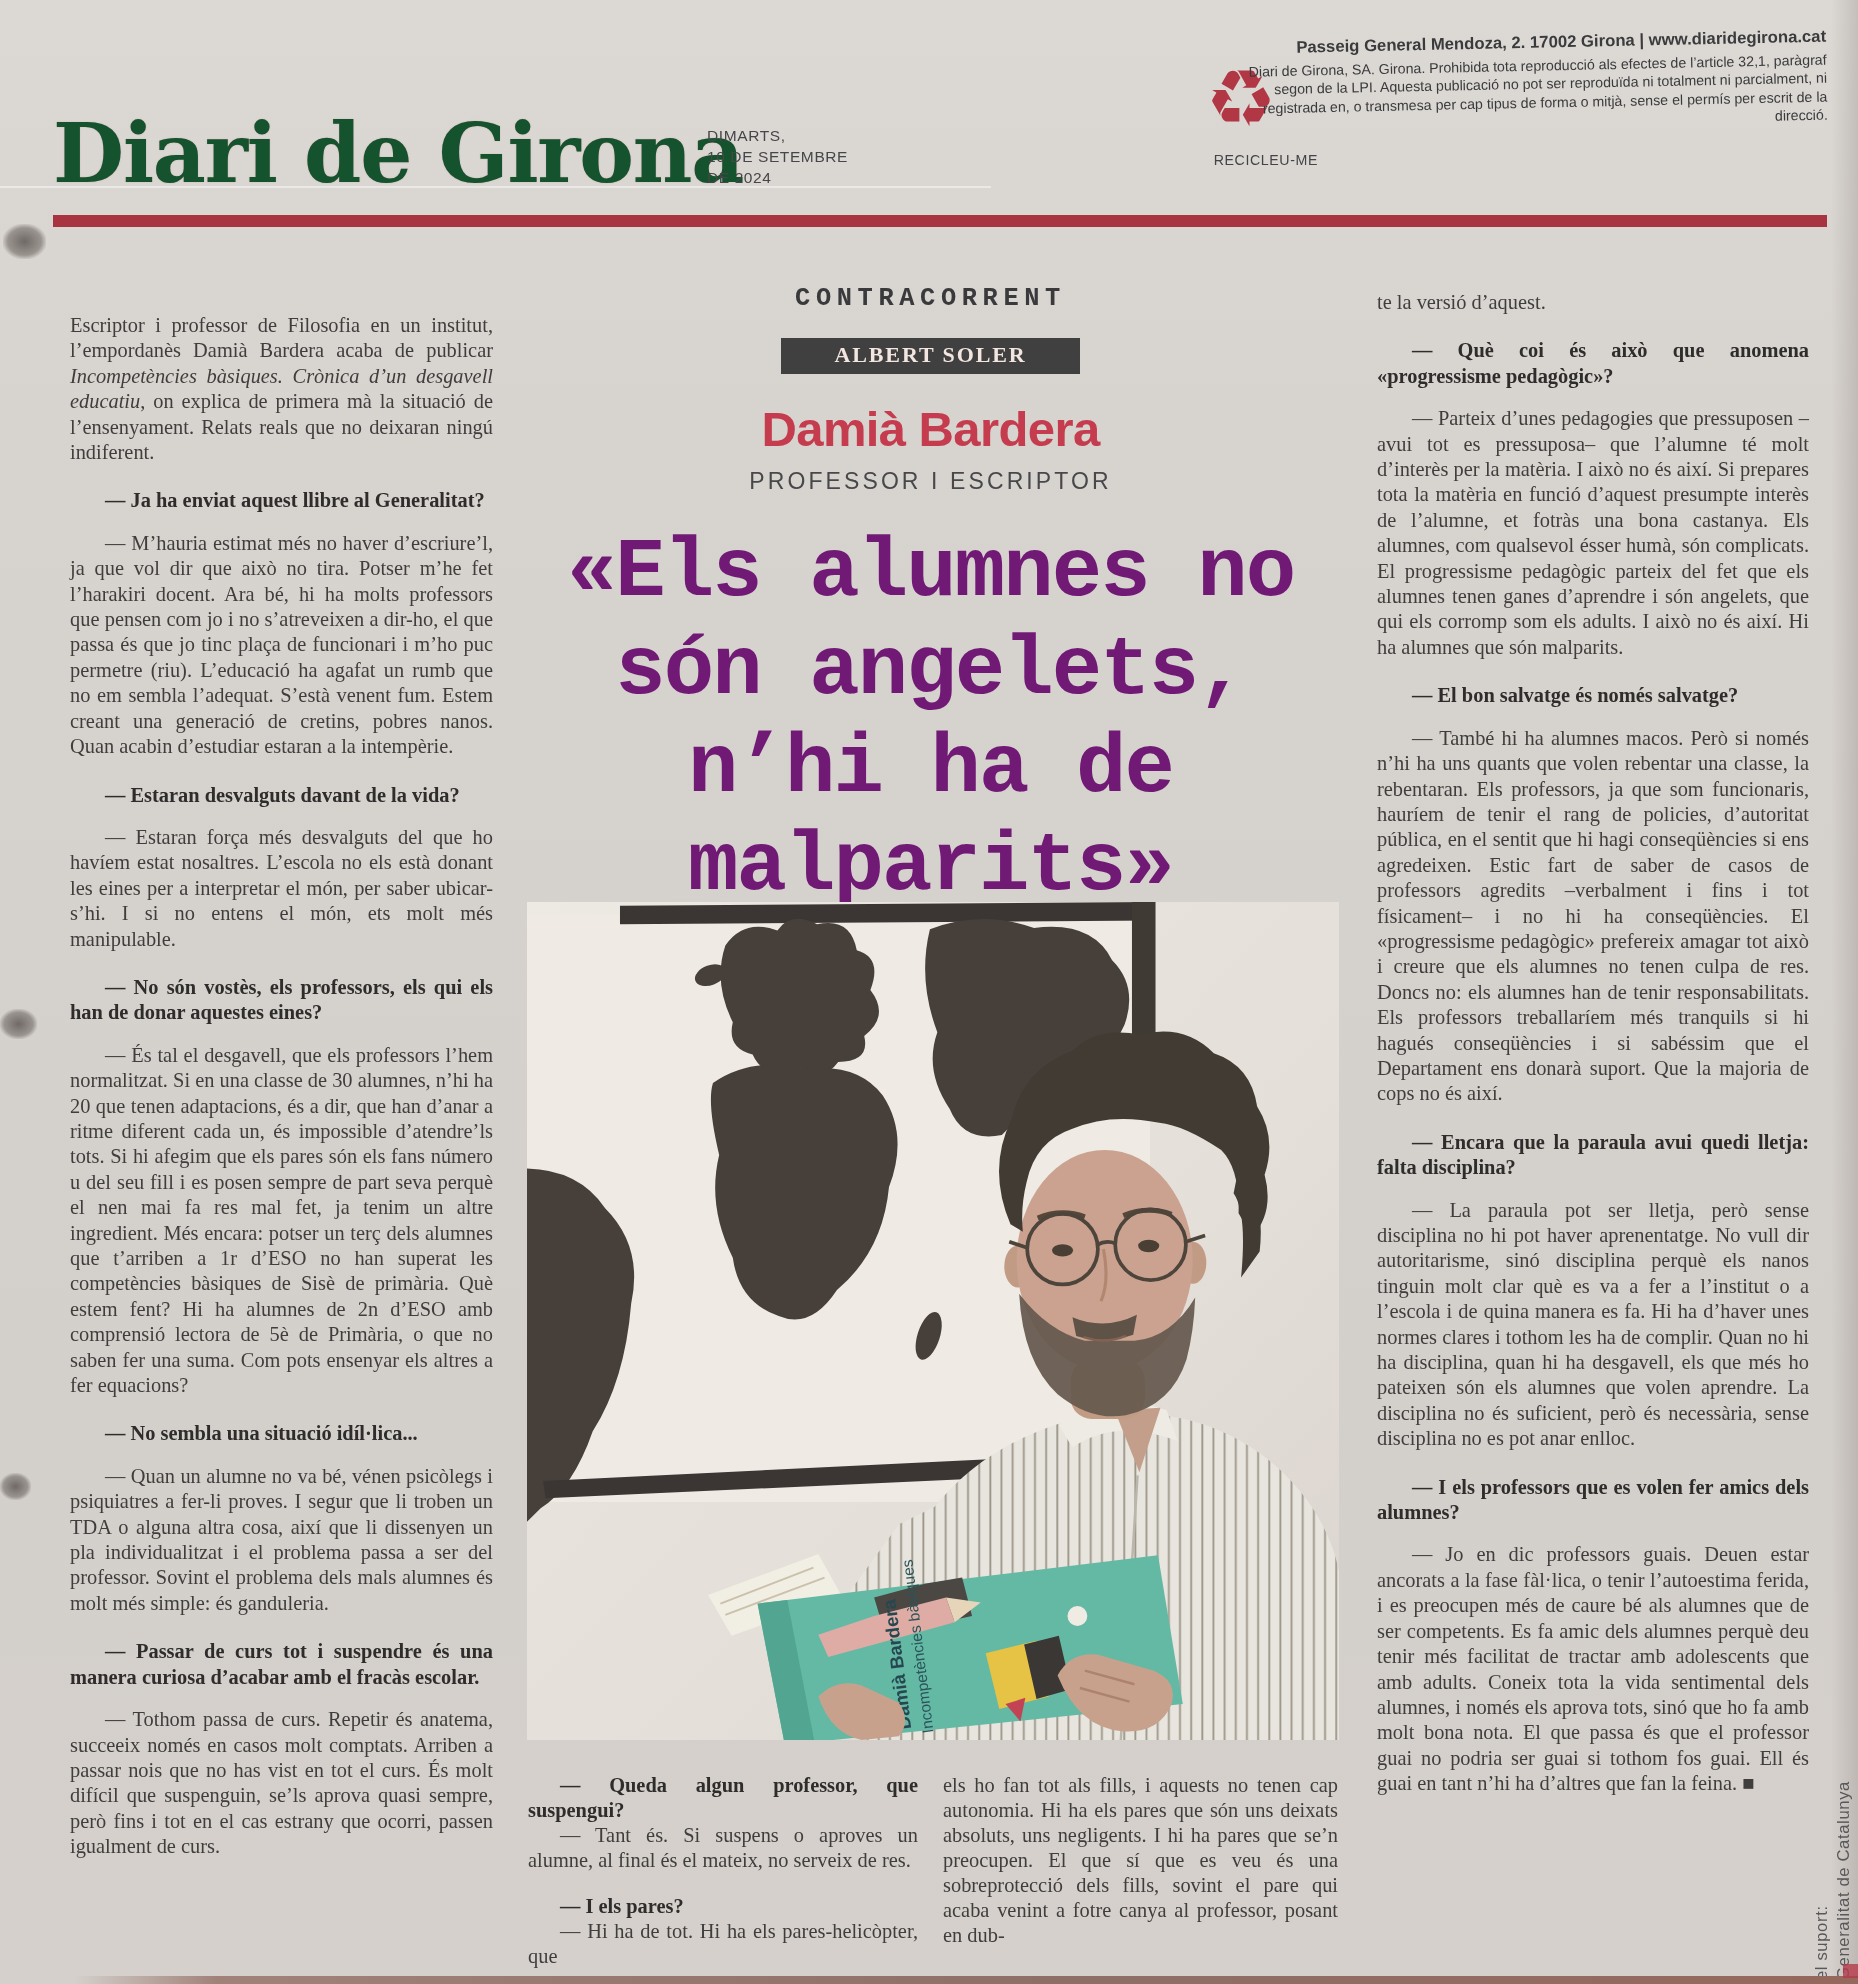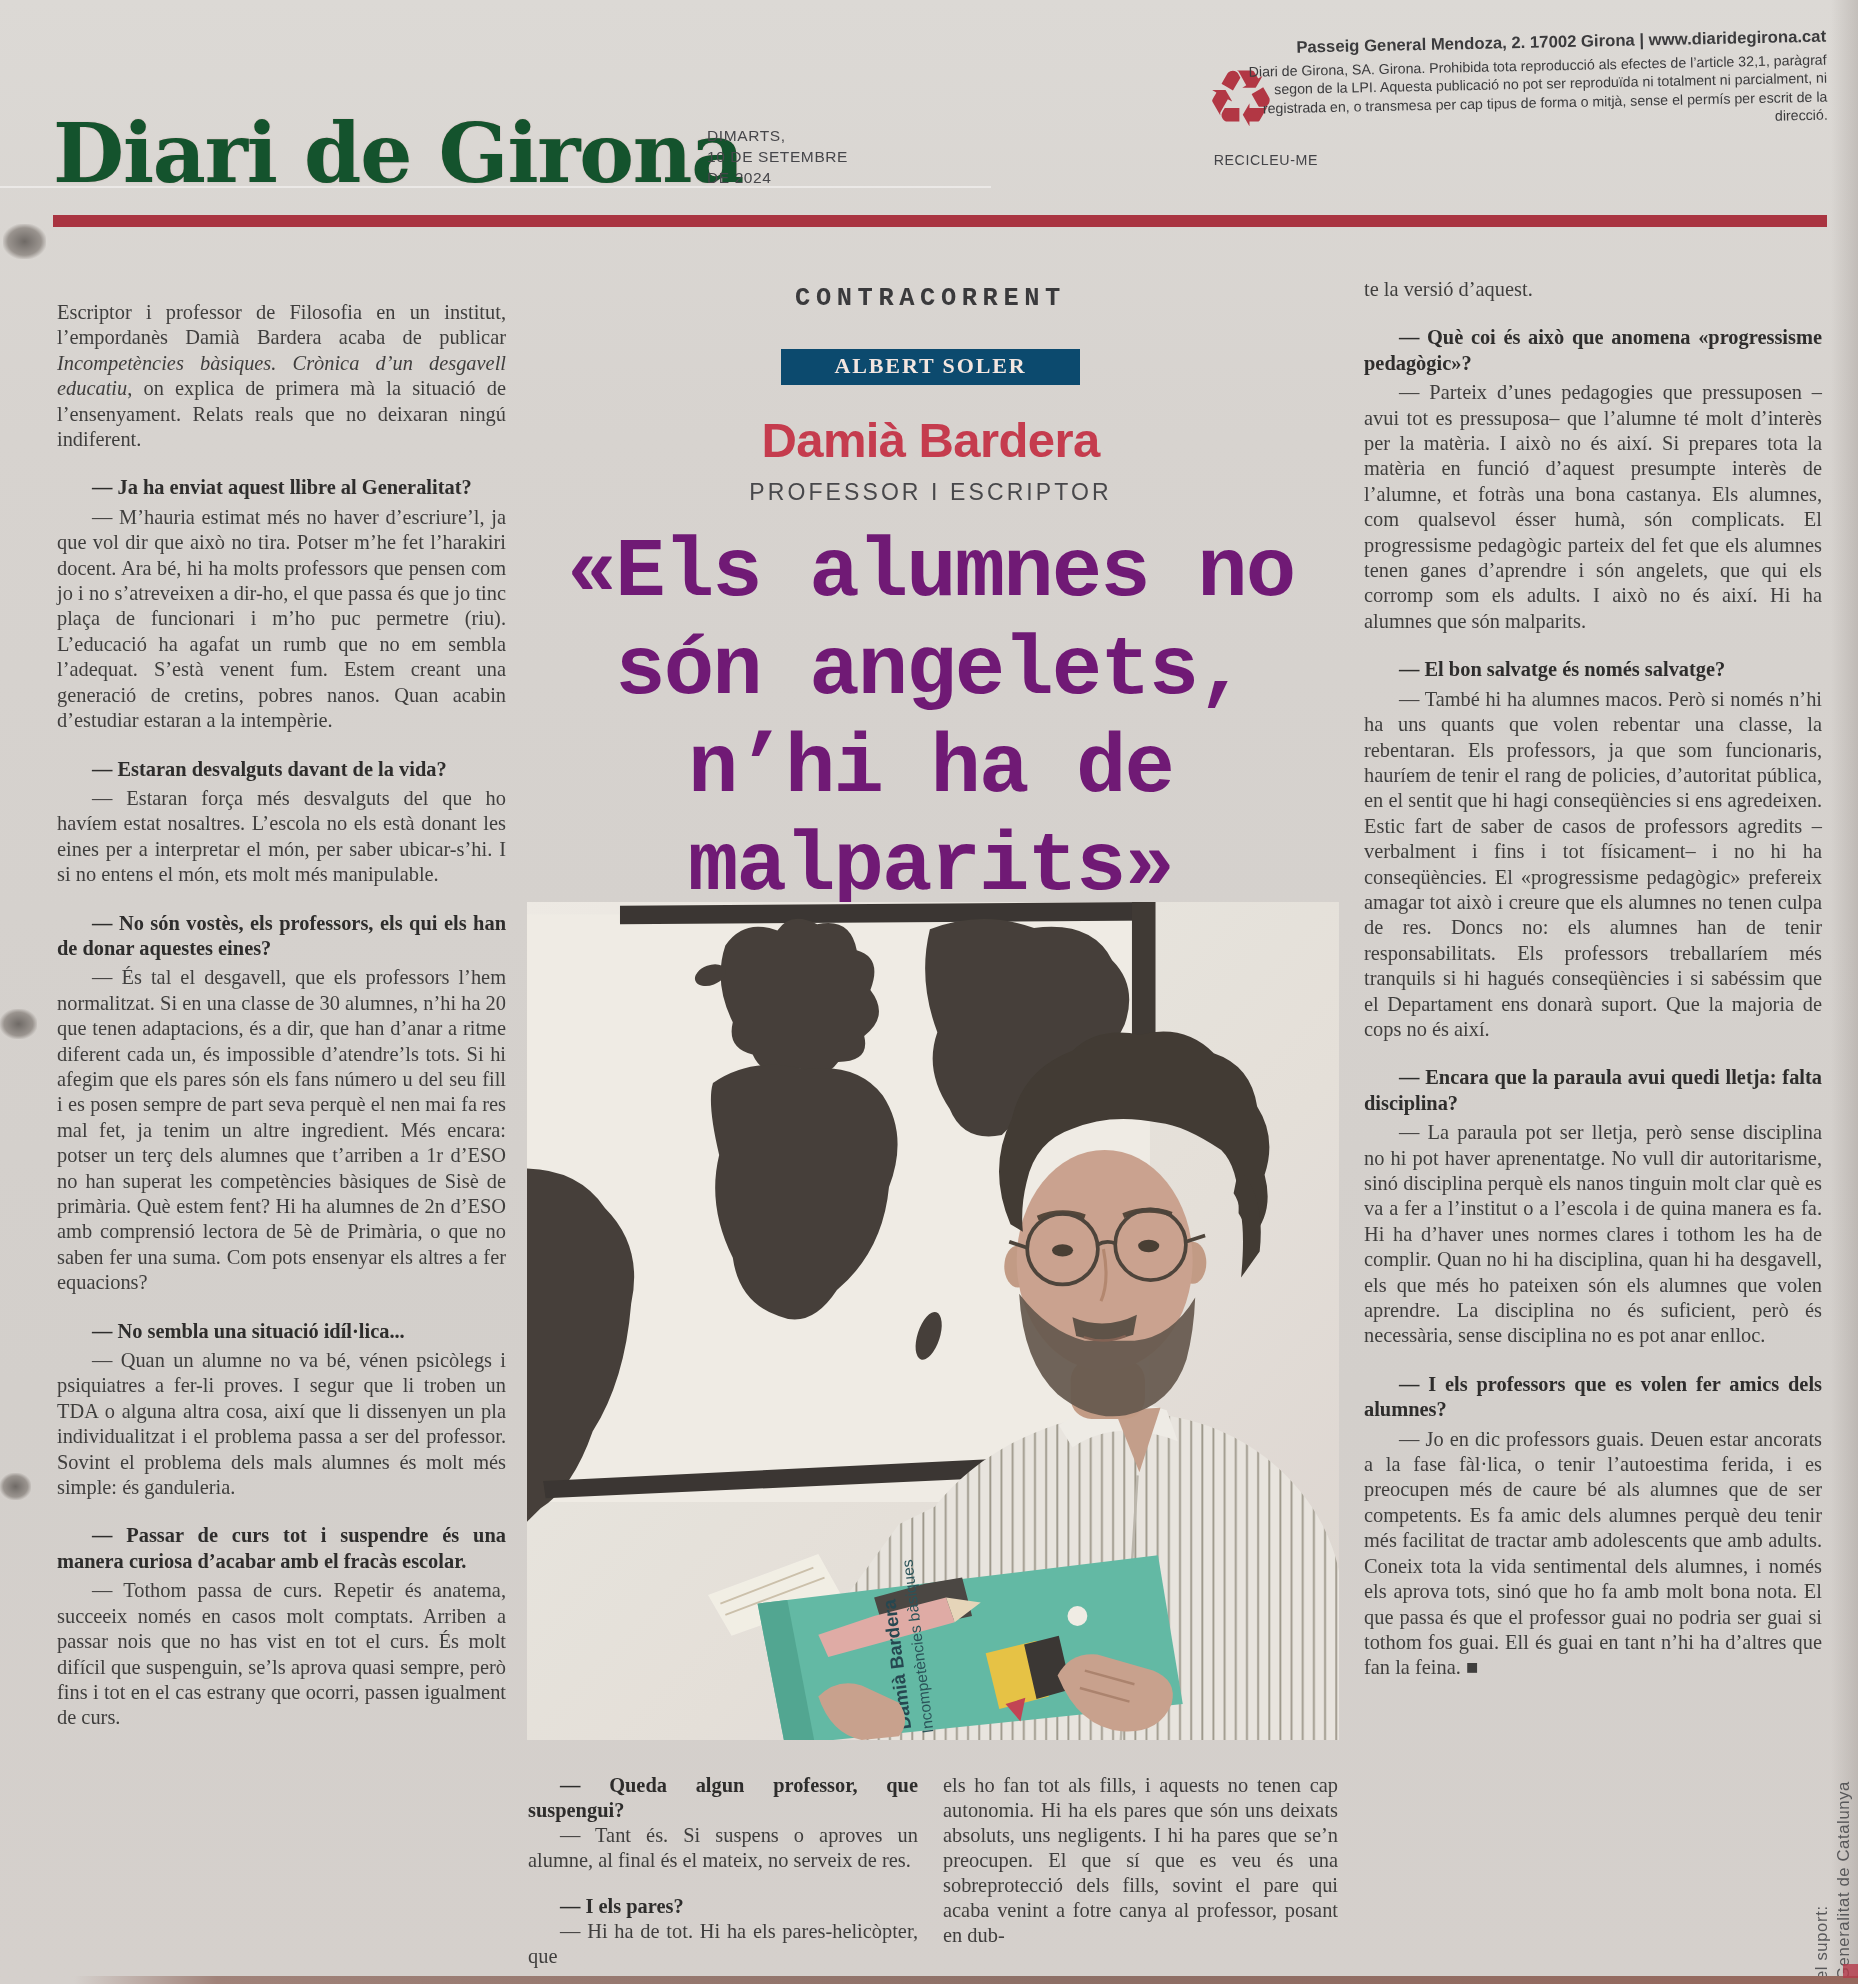--- a/index.html
+++ b/index.html
@@ -24,32 +24,32 @@
     font-family:"Liberation Sans",sans-serif;font-size:14.2px;letter-spacing:0.6px;color:#444448;}
   .masthead-right{right:32px;top:33px;width:613px;text-align:right;
     font-family:"Liberation Sans",sans-serif;color:#3b3b3d;transform:rotate(-1.2deg);}
   .masthead-address{font-size:16.7px;font-weight:700;margin:0 0 3.7px 0;}
   .masthead-legal{font-size:14.2px;line-height:18.6px;margin:0;}
   .red-rule{left:53px;top:215px;width:1774px;height:12.4px;background:#a93441;}
   .crease{left:0;top:186px;width:991px;height:1.9px;background:rgba(255,255,255,.45);filter:blur(0.6px);}
   .staple{background:radial-gradient(ellipse at center,#6f6a66 0%,#9a948f 55%,rgba(154,148,143,0) 75%);}
   
   .col{font-size:20.4px;line-height:25.4px;text-align:justify;}
-  .col p{margin:4px;}
+  .col p{margin:17px;}
   .col .q,.col .a{text-indent:35px;}
   .col .q{font-weight:700;color:#2e2d2c;}
   .qa{margin-top:23px;}
   .col-left{left:53px;top:296px;width:457px;}
   .col-right{left:1360px;top:273px;width:466px;}
   .intro .it{font-style:italic;}
   
   .center-head{left:523px;top:284px;width:815px;text-align:center;}
   .kicker{font-family:Liberation Mono, monospace;font-size:25.4px;letter-spacing:5.6px;
     color:#3a3a3c;font-weight:600;margin:0;}
-  .badge{display:inline-block;margin-top:36px;background:#0c4a6e;color:#f3e6e0;
+  .badge{display:inline-block;margin-top:25px;background:#404040;color:#f3e6e0;
     font-family:"Liberation Serif",serif;font-weight:700;font-size:22px;letter-spacing:1.9px;
     padding:4.3px 53px 5.6px 53px;}
   .name{margin:27px 0 0 0;font-family:"Liberation Sans",sans-serif;font-weight:700;
     font-size:49px;color:#c53c4e;letter-spacing:-0.6px;}
   .role{margin:11px 0 0 0;font-family:"Liberation Sans",sans-serif;font-size:23px;
     letter-spacing:3.1px;color:#48484b;}
   .headline{left:523px;top:524px;width:815px;text-align:center;
     font-family:Liberation Mono, monospace;font-weight:700;font-size:84px;line-height:98px;
     letter-spacing:-1.9px;color:#701a75;margin:0;}
   .photo-credit{left:523px;top:870px;width:812px;text-align:right;

